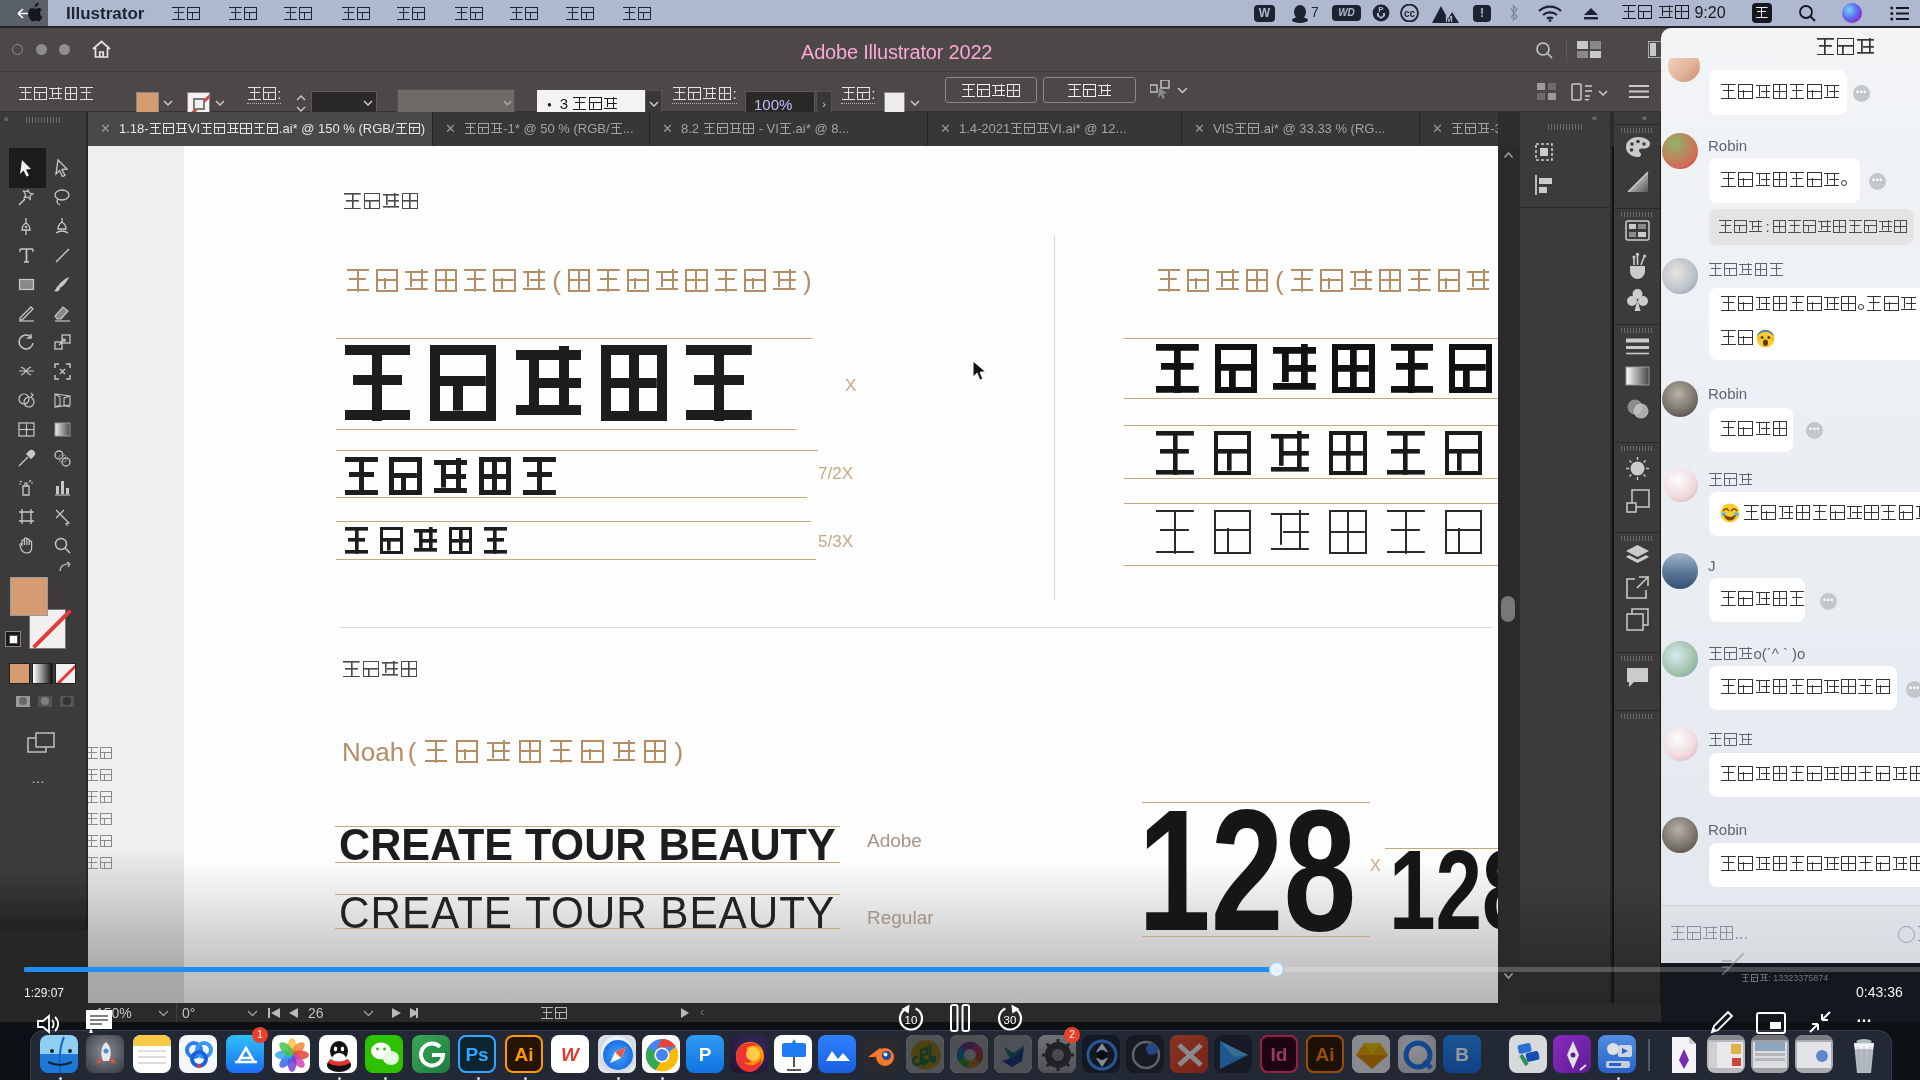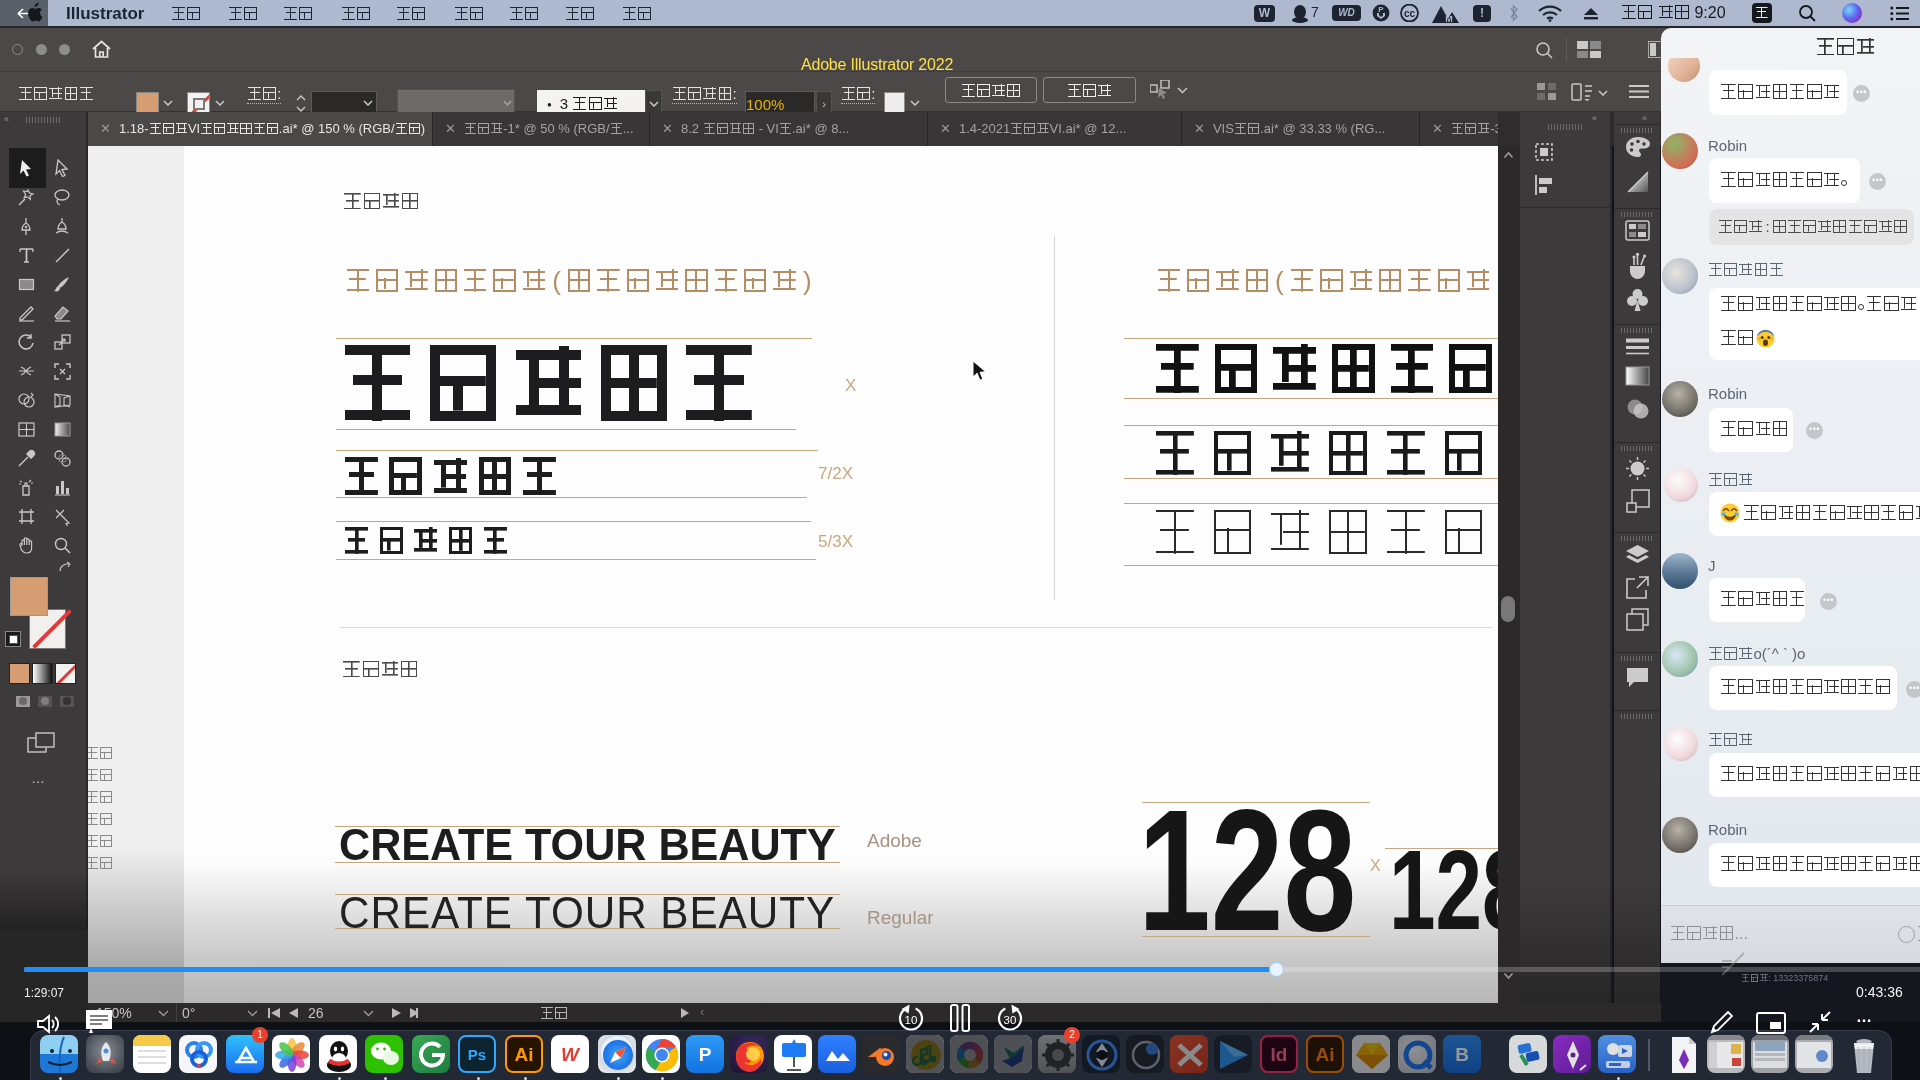--- a/index.html
+++ b/index.html
@@ -99,21 +99,21 @@
       <circle cx="1.8" cy="13" r="1.5" fill="#15181d"></circle>
     </svg>
   </div>
 <div style="position:absolute;left:0px;top:26px;width:1920px;height:45px;background:#4b4847;border-top:2px solid #23262b">
     <div style="position:absolute;left:12px;top:16px;width:11px;height:11px;border-radius:50%;border:1.6px solid #8d8d8d"></div>
     <div style="position:absolute;left:36px;top:16px;width:11px;height:11px;border-radius:50%;background:#8d8d8d"></div>
     <div style="position:absolute;left:59px;top:16px;width:11px;height:11px;border-radius:50%;background:#8d8d8d"></div>
     <svg style="position:absolute;left:91px;top:12px" width="21" height="19" viewBox="0 0 21 19">
       <path d="M2 9L10.5 1.5 19 9M4.5 8v9h12v-9M8.8 17v-5h3.4v5" stroke="#e4e4e4" stroke-width="1.7" fill="none"></path>
     </svg>
-    <div style="position:absolute;left:801px;top:28px;font-size:16px;letter-spacing:-.2px;color:#fde047">Adobe Illustrator 2022</div>
+    <div style="position:absolute;left:801px;top:13px;font-size:20px;letter-spacing:-.2px;color:#f9a8d4">Adobe Illustrator 2022</div>
     <svg style="position:absolute;left:1535px;top:13px" width="19" height="19" viewBox="0 0 19 19">
       <circle cx="8" cy="8" r="6" stroke="#c9c9c9" stroke-width="1.6" fill="none"></circle>
       <path d="M12.5 12.5L17 17" stroke="#c9c9c9" stroke-width="1.6"></path>
     </svg>
     <div style="position:absolute;left:1566px;top:10px;width:1px;height:24px;background:#5d5a59"></div>
     <svg style="position:absolute;left:1577px;top:13px" width="24" height="17" viewBox="0 0 24 17">
       <rect x="0" y="0" width="11" height="8" fill="#c9c9c9"></rect>
       <rect x="13" y="0" width="11" height="8" fill="#8a8888"></rect>
       <rect x="0" y="10" width="11" height="7" fill="#8a8888"></rect>
       <rect x="13" y="10" width="11" height="7" fill="#c9c9c9"></rect>
@@ -149,21 +149,21 @@
     <svg style="position:absolute;left:503px;top:28px" width="9" height="6" viewBox="0 0 10 6">
       <path d="M1 1l4 4 4-4" stroke="#a9a9a9" stroke-width="1.5" fill="none"></path>
     </svg>
     <div style="position:absolute;left:537px;top:18px;width:108px;height:27px;background:#f4f3f2;color:#1b1b1b;font-size:15px;line-height:27px"><span style="font-size:8px;vertical-align:2px;margin:0 8px 0 10px">●</span>3 <span class="cj"><i class="g0"></i><i class="g1"></i><i class="g2"></i></span></div>
     <div style="position:absolute;left:645px;top:18px;width:17px;height:27px;background:#3a3837;border:1px solid #55514f">
       <svg style="margin:10px auto 0" width="10" height="6" viewBox="0 0 10 6">
         <path d="M1 1l4 4 4-4" stroke="#c9c9c9" stroke-width="1.5" fill="none"></path>
       </svg>
     </div>
     <div style="position:absolute;left:672px;top:13px;font-size:15px;color:#e3e3e3;border-bottom:1px dotted #b5b5b5;padding-bottom:1px"><span class="cj"><i class="g0"></i><i class="g1"></i><i class="g2"></i><i class="g3"></i>:</span></div>
-    <div style="position:absolute;left:745px;top:19px;width:70px;height:26px;background:#2b2928;border:1px solid #5c5a59;color:#eab308;font-size:15px;line-height:26px;">100%</div>
+    <div style="position:absolute;left:745px;top:19px;width:70px;height:26px;background:#2b2928;border:1px solid #5c5a59;color:#c4b5fd;font-size:15px;line-height:26px;padding-left:8px">100%</div>
     <div style="position:absolute;left:816px;top:19px;width:16px;height:26px;background:#3a3837;border:1px solid #55514f;color:#c9c9c9;font-size:11px;text-align:center;line-height:25px">›</div>
     <div style="position:absolute;left:841px;top:13px;font-size:15px;color:#e3e3e3;border-bottom:1px dotted #b5b5b5;padding-bottom:1px"><span class="cj"><i class="g0"></i><i class="g1"></i>:</span></div>
     <div style="position:absolute;left:884px;top:20px;width:21px;height:22px;background:#eeecec;border:1px solid #8a8887"></div>
     <svg style="position:absolute;left:910px;top:28px" width="10" height="6" viewBox="0 0 10 6">
       <path d="M1 1l4 4 4-4" stroke="#c9c9c9" stroke-width="1.5" fill="none"></path>
     </svg>
     <div style="position:absolute;left:945px;top:5px;width:92px;height:26px;border:1px solid #8a8888;border-radius:3px;color:#efefef;font-size:15px;text-align:center;line-height:25px"><span class="cj"><i class="g0"></i><i class="g1"></i><i class="g2"></i><i class="g3"></i></span></div>
     <div style="position:absolute;left:1043px;top:5px;width:93px;height:26px;border:1px solid #8a8888;border-radius:3px;color:#efefef;font-size:15px;text-align:center;line-height:25px"><span class="cj"><i class="g0"></i><i class="g1"></i><i class="g2"></i></span></div>
     <svg style="position:absolute;left:1150px;top:8px" width="20" height="21" viewBox="0 0 20 21">
       <rect x="0" y="5" width="7" height="7" fill="none" stroke="#c9c9c9" stroke-width="1.4"></rect>
@@ -370,20 +370,21 @@
     <div style="position:absolute;left:1036px;top:252px;width:376px;height:1px;background:#c5a87f"></div>
     <div style="position:absolute;left:1036px;top:279px;width:376px;height:1px;background:#c5a87f"></div>
     <div style="position:absolute;left:1036px;top:332px;width:376px;height:1px;background:#c5a87f"></div>
     <div style="position:absolute;left:1036px;top:357px;width:376px;height:1px;background:#c5a87f"></div>
     <div style="position:absolute;left:1036px;top:419px;width:376px;height:1px;background:#c5a87f"></div>
     <div style="position:absolute;left:1060px;top:196px;font-size:52px;color:#111;font-weight:700;letter-spacing:0.0px;white-space:nowrap;"><span class="cj bold big" style="--mr:8px"><i class="g0"></i><i class="g1"></i><i class="g2"></i><i class="g3"></i><i class="g0"></i><i class="g1"></i></span></div>
     <div style="position:absolute;left:1058px;top:283px;font-size:46px;color:#1a1a1a;font-weight:400;letter-spacing:0.0px;white-space:nowrap;"><span class="cj big" style="--mr:10px;--sw:.1em"><i class="g0"></i><i class="g1"></i><i class="g2"></i><i class="g3"></i><i class="g0"></i><i class="g1"></i></span></div>
     <div style="position:absolute;left:1058px;top:362px;font-size:46px;color:#2a2a2a;font-weight:100;letter-spacing:0.0px;white-space:nowrap;"><span class="cj light big" style="--mr:10px"><i class="g0"></i><i class="g1"></i><i class="g2"></i><i class="g3"></i><i class="g0"></i><i class="g1"></i></span></div>
     <div style="position:absolute;left:252px;top:481px;width:1152px;height:1px;background:#d9d9d9"></div>
     <div style="position:absolute;left:254px;top:513px;font-size:19px;color:#4a4a4a;font-weight:400;letter-spacing:0.0px;white-space:nowrap;"><span class="cj"><i class="g0"></i><i class="g1"></i><i class="g2"></i><i class="g3"></i></span></div>
+    <div style="position:absolute;left:254px;top:591px;font-size:26px;color:#b38e64;font-weight:400;letter-spacing:0.0px;white-space:nowrap;">Noah<span class="cj" style="--mr:4.5px"><em class="p">(</em><i class="g0"></i><i class="g1"></i><i class="g2"></i><i class="g3"></i><i class="g0"></i><i class="g1"></i><i class="g2"></i><i class="g3"></i><em class="p">)</em></span></div>
     <div style="position:absolute;left:247px;top:680px;width:505px;height:1px;background:#c5a87f"></div>
     <div style="position:absolute;left:247px;top:716px;width:505px;height:1px;background:#c5a87f"></div>
     <div style="position:absolute;left:251px;top:674px;font-size:44px;color:#1d1d1f;font-weight:700;letter-spacing:0.0px;white-space:nowrap;transform:scaleX(.98);transform-origin:0 0">CREATE TOUR BEAUTY</div>
     <div style="position:absolute;left:779px;top:684px;font-size:19px;color:#a59383;font-weight:400;letter-spacing:0.0px;white-space:nowrap;">Adobe</div>
     <div style="position:absolute;left:247px;top:748px;width:505px;height:1px;background:#c5a87f"></div>
     <div style="position:absolute;left:247px;top:782px;width:505px;height:1px;background:#c5a87f"></div>
     <div style="position:absolute;left:251px;top:742px;font-size:44px;color:#222;font-weight:400;letter-spacing:1.0px;white-space:nowrap;transform:scaleX(.96);transform-origin:0 0">CREATE TOUR BEAUTY</div>
     <div style="position:absolute;left:779px;top:761px;font-size:19px;color:#a59383;font-weight:400;letter-spacing:0.0px;white-space:nowrap;">Regular</div>
     <div style="position:absolute;left:1054px;top:656px;width:228px;height:1px;background:#c5a87f"></div>
     <div style="position:absolute;left:1054px;top:790px;width:228px;height:1px;background:#c5a87f"></div>
@@ -620,21 +621,21 @@
         <circle cx="12.5" cy="14" r="1.4" fill="#2dc100"></circle>
         <circle cx="19.5" cy="14" r="1.4" fill="#2dc100"></circle>
       </svg>
     </div>
     <div style="position:absolute;left:381px;top:4px;width:38px;height:38px;border-radius:8px;overflow:hidden;background:linear-gradient(135deg,#3aa857,#1d7c3e)">
       <svg width="40" height="40" viewBox="0 0 40 40">
         <path d="M28 12a11 11 0 1 0 3 8h-11" stroke="#fff" stroke-width="4" fill="none"></path>
       </svg>
     </div>
     <div style="position:absolute;left:427px;top:4px;width:38px;height:38px;border-radius:8px;overflow:hidden;background:#0c2330;border:2px solid #31a8ff">
-      <div style="font-weight:700;text-align:center;line-height:40px;font-size:15px;color:#31a8ff;line-height:36px">Ps</div>
+      <div style="font-weight:700;text-align:center;line-height:40px;font-size:19px;color:#31a8ff;line-height:36px">Ps</div>
     </div>
     <div style="position:absolute;left:474px;top:4px;width:38px;height:38px;border-radius:8px;overflow:hidden;background:#271400;border:2px solid #ff9a00">
       <div style="font-weight:700;text-align:center;line-height:40px;font-size:19px;color:#ff9a00;line-height:36px">Ai</div>
     </div>
     <div style="position:absolute;left:520px;top:4px;width:38px;height:38px;border-radius:8px;overflow:hidden;background:#fff">
       <div style="font-weight:700;text-align:center;line-height:40px;font-size:19px;color:#e33e33;font-style:italic">W</div>
     </div>
     <div style="position:absolute;left:567px;top:4px;width:38px;height:38px;border-radius:8px;overflow:hidden;background:radial-gradient(circle at 50% 45%,#e8f4fd 55%,#d2d8e0 58%,#f2f2f2)">
       <svg width="40" height="40" viewBox="0 0 40 40">
         <circle cx="20" cy="20" r="15" fill="url(#sfg)"></circle>

